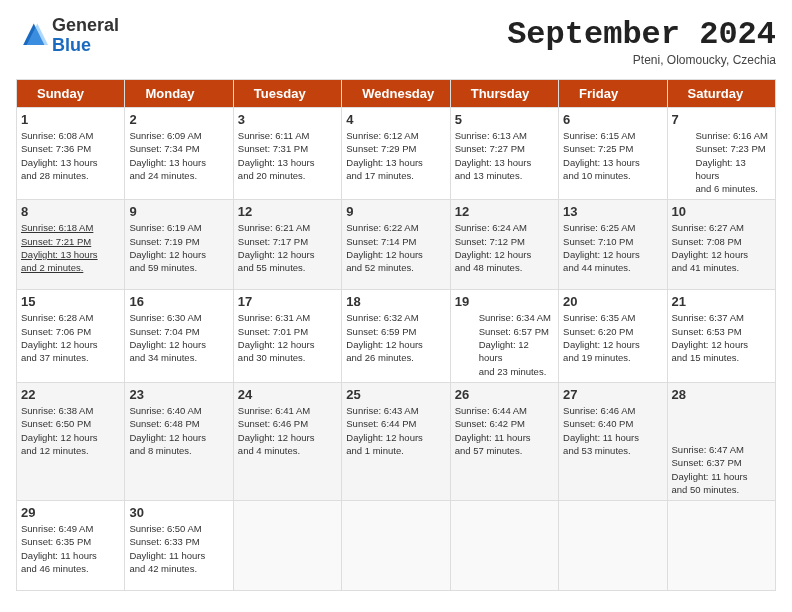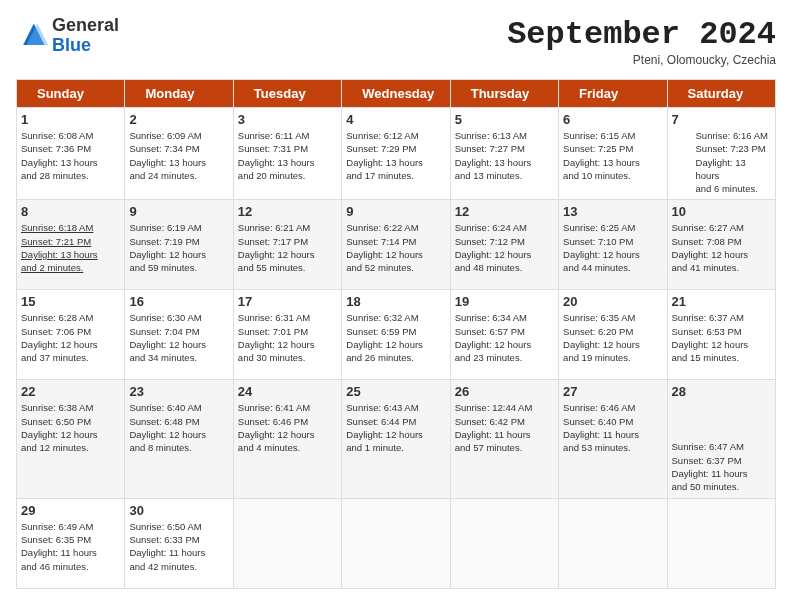--- a/index.html
+++ b/index.html
@@ -245,21 +245,21 @@
         </td>
         <td>
           <span class="day-num">18</span>
           <div class="day-info" style="white-space: pre-line;">Sunrise: 6:32 AM
 Sunset: 6:59 PM
 Daylight: 12 hours
 and 26 minutes.</div>
         </td>
         <td>
           <span class="day-num">19</span>
-          <div class="day-info" style="white-space: pre-line;">Sunrise: 6:34 AM
+          <div class="day-info" style="white-space: pre-line; margin-left: 24px;">Sunrise: 6:34 AM
 Sunset: 6:57 PM
 Daylight: 12 hours
 and 23 minutes.</div>
         </td>
         <td>
           <span class="day-num">20</span>
           <div class="day-info" style="white-space: pre-line;">Sunrise: 6:35 AM
 Sunset: 6:20 PM
 Daylight: 12 hours
 and 19 minutes.</div>
@@ -296,21 +296,21 @@
         </td>
         <td>
           <span class="day-num">25</span>
           <div class="day-info" style="white-space: pre-line;">Sunrise: 6:43 AM
 Sunset: 6:44 PM
 Daylight: 12 hours
 and 1 minute.</div>
         </td>
         <td>
           <span class="day-num">26</span>
-          <div class="day-info" style="white-space: pre-line;">Sunrise: 12:44 AM
+          <div class="day-info" style="white-space: pre-line;">Sunrise: 6:44 AM
 Sunset: 6:42 PM
 Daylight: 11 hours
 and 57 minutes.</div>
         </td>
         <td>
           <span class="day-num">27</span>
           <div class="day-info" style="white-space: pre-line;">Sunrise: 6:46 AM
 Sunset: 6:40 PM
 Daylight: 11 hours
 and 53 minutes.</div>

